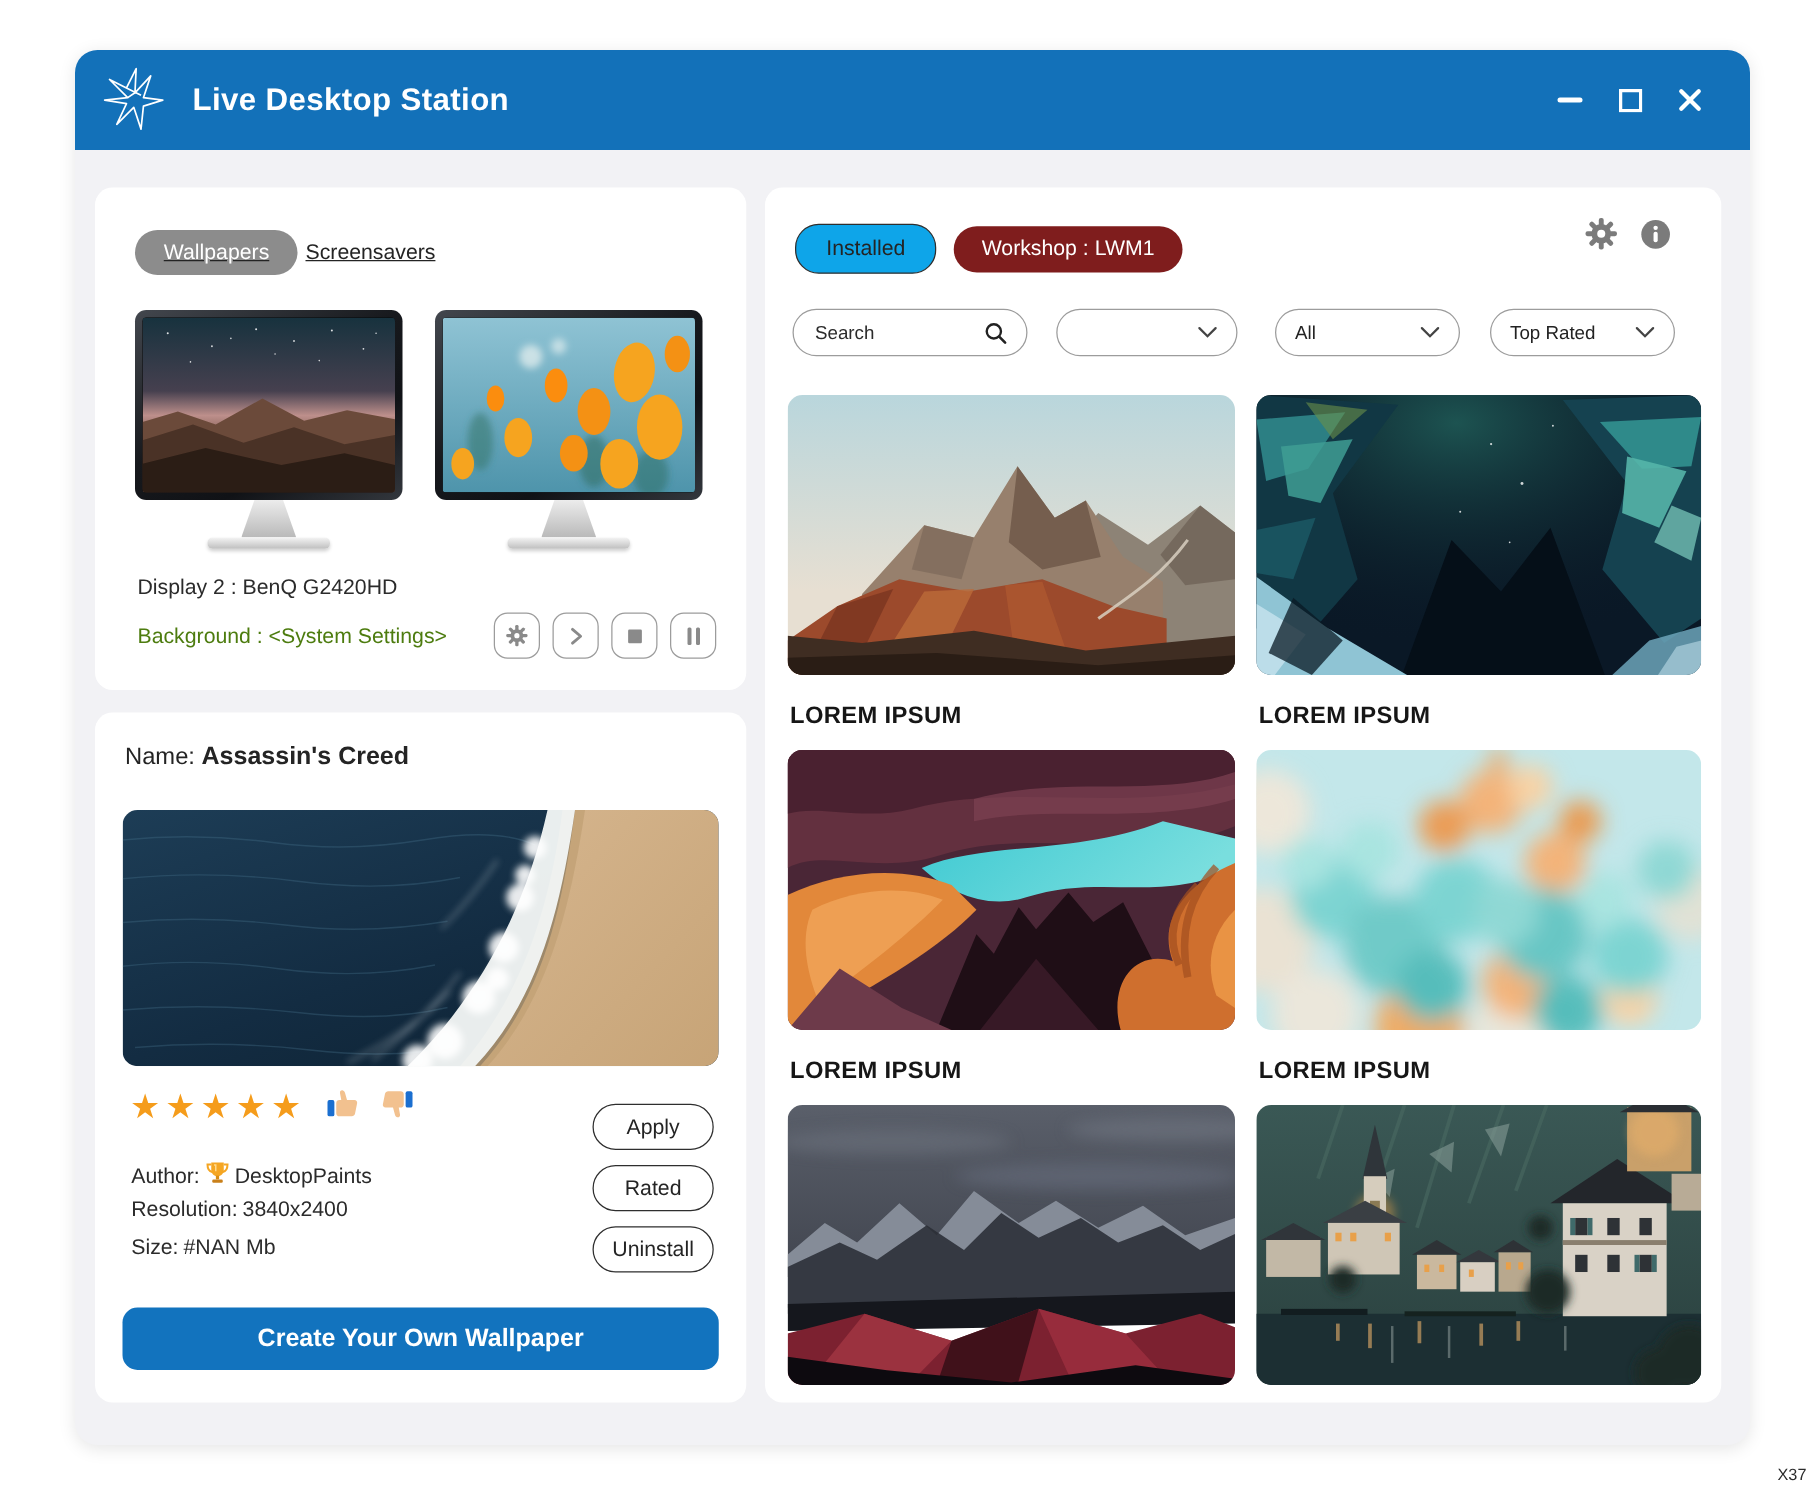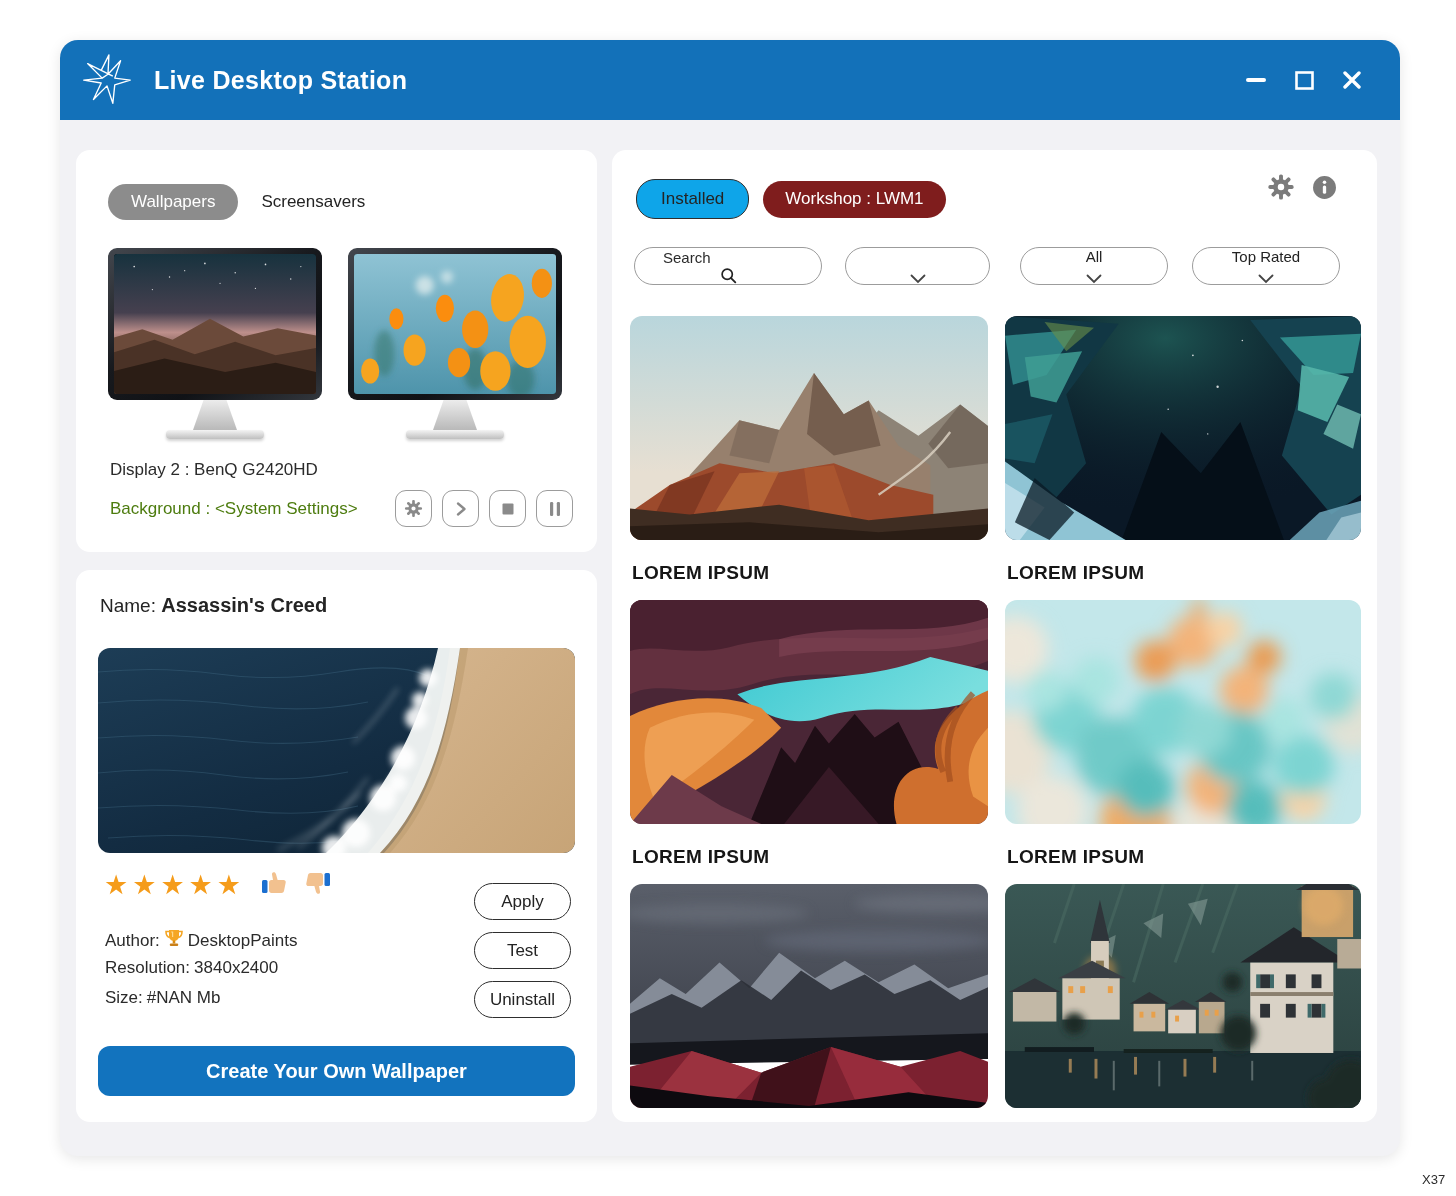--- a/index.html
+++ b/index.html
@@ -17,21 +17,21 @@
   .app-title{color:#fff;font-size:25px;font-weight:bold;margin-left:16px;letter-spacing:.3px;}
   .win-controls{margin-left:auto;display:flex;align-items:center;gap:24px;}
   .win-btn{width:24px;height:24px;display:flex;align-items:center;justify-content:center;cursor:pointer;}
 
   .panel{position:absolute;background:#ffffff;border-radius:14px;}
   .panel-monitors{left:16px;top:110px;width:521px;height:402px;}
   .panel-details{left:16px;top:530px;width:521px;height:552px;}
   .panel-workshop{left:552px;top:110px;width:765px;height:972px;overflow:hidden;}
 
   
-  .tabs{position:absolute;left:32px;top:34px;display:flex;align-items:center;gap:23px;}
+  .tabs{position:absolute;left:32px;top:34px;display:flex;align-items:center;gap:6px;text-decoration:underline;}
   .tab-active{background:#8C8C8C;color:#fff;border-radius:18px;padding:8px 23px;font-size:17px;}
   .tab-plain{color:#242424;font-size:17px;padding:8px 0;}
   .monitors{position:absolute;left:32px;top:98px;display:flex;gap:26px;}
   .monitor{display:flex;flex-direction:column;align-items:center;}
   .bezel{width:214px;height:152px;border-radius:9px;padding:6px;box-sizing:border-box;
     background:linear-gradient(150deg,#43474e 0%,#17191d 45%,#101216 70%,#33373d 100%);}
   .screen{width:100%;height:100%;border-radius:3px;overflow:hidden;background:#000;}
   .screen svg{display:block;width:100%;height:100%;}
   .neck{width:44px;height:30px;background:linear-gradient(#ececec,#b9b9b9);
     clip-path:polygon(24% 0,76% 0,100% 100%,0% 100%);}
@@ -69,21 +69,21 @@
   .ws-header{position:absolute;left:24px;top:29px;display:flex;align-items:center;gap:14px;}
   .pill-outline{border:1.6px solid #2e2e2e;border-radius:19px;padding:0 24px;height:38px;
     display:flex;align-items:center;font-size:17px;background:#0ea5e9;cursor:pointer;}
   .pill-filled{background:#7f1d1d;color:#fff;border-radius:19px;padding:0 22px;height:37px;
     display:flex;align-items:center;font-size:17px;cursor:pointer;}
   .ws-icons{position:absolute;top:23px;right:40px;display:flex;align-items:center;gap:17px;}
   .ws-icon{cursor:pointer;display:flex;}
   .filter-row{position:absolute;left:22px;top:97px;display:flex;align-items:center;}
   .pill-field{height:38px;border:1.4px solid #9c9c9c;border-radius:19px;background:#fff;
     display:flex;align-items:center;justify-content:space-between;box-sizing:border-box;
-    padding:0 15px;font-size:15px;color:#222;cursor:pointer;flex-direction:column;}
+    padding:0 15px;font-size:15px;color:#222;cursor:pointer;}
   .search-pill{width:188px;margin-right:23px;}
   .search-pill input{border:none;outline:none;width:130px;font-size:15px;color:#222;
     font-family:"Liberation Sans", sans-serif;background:transparent;}
   .search-pill input::placeholder{color:#2b2b2b;opacity:1;}
   .dd-1{width:145px;margin-right:30px;}
   .dd-2{width:148px;margin-right:24px;}
   .dd-3{width:148px;}
   .grid{position:absolute;left:18px;top:166px;width:731px;display:grid;
     grid-template-columns:358px 356px;column-gap:17px;}
   .card{cursor:pointer;}
@@ -333,21 +333,21 @@
     <div class="meta-line meta-resolution">
       <span>Resolution:</span>
       <span>3840x2400</span>
     </div>
     <div class="meta-line meta-size">
       <span>Size:</span>
       <span>#NAN Mb</span>
     </div>
 
     <button class="action-btn btn-apply">Apply</button>
-    <button class="action-btn btn-test">Test</button>
+    <button class="action-btn btn-test">Rated</button>
     <button class="action-btn btn-uninstall">Uninstall</button>
 
     <button class="cta">Create Your Own Wallpaper</button>
   </div>
 
   <div class="panel panel-workshop">
     <div class="ws-header">
       <div class="pill-outline">Installed</div>
       <div class="pill-filled">Workshop : LWM1</div>
     </div>

